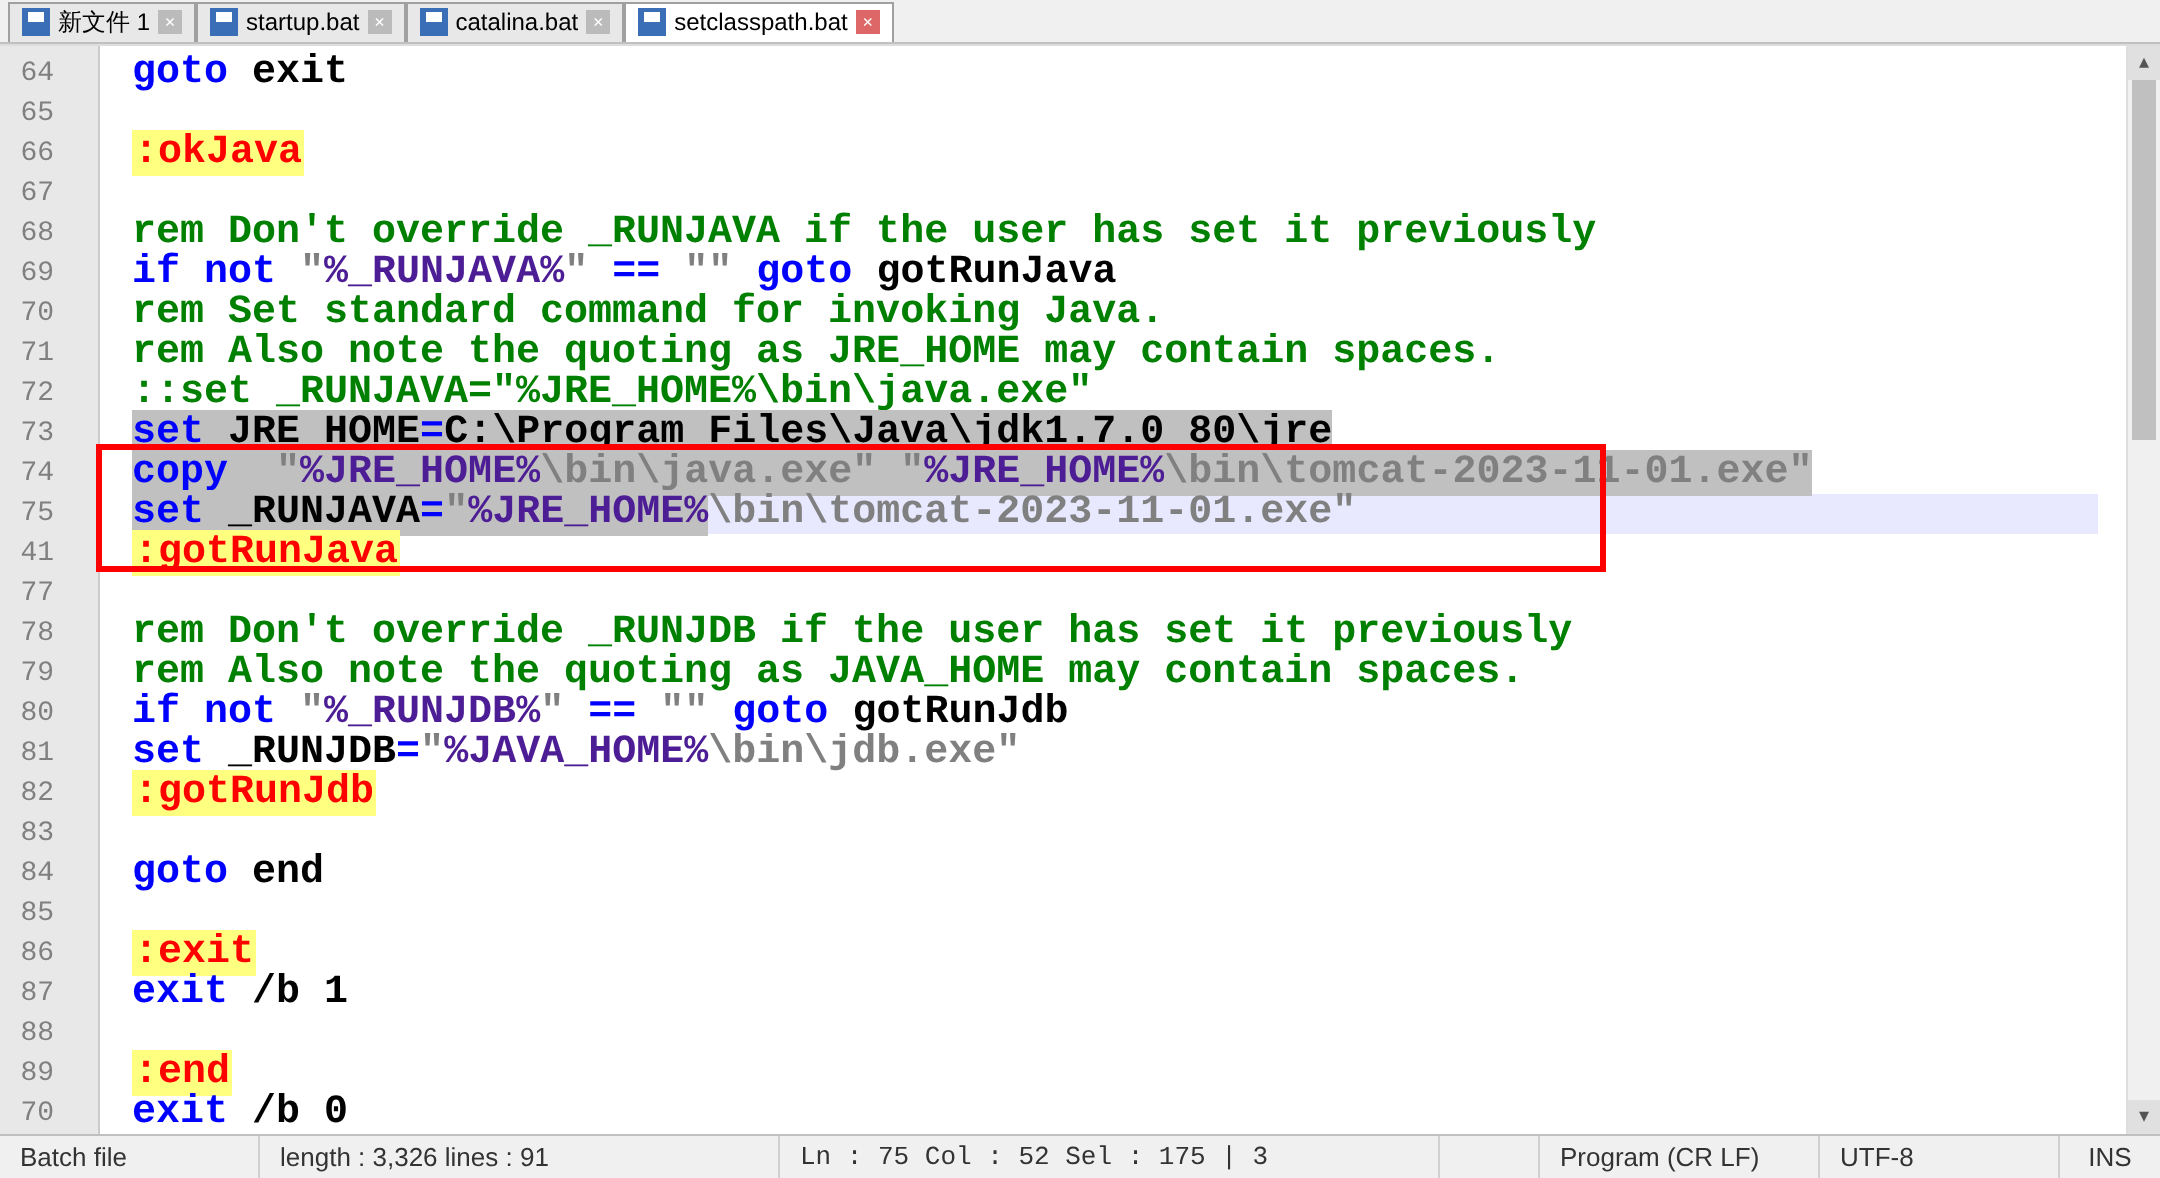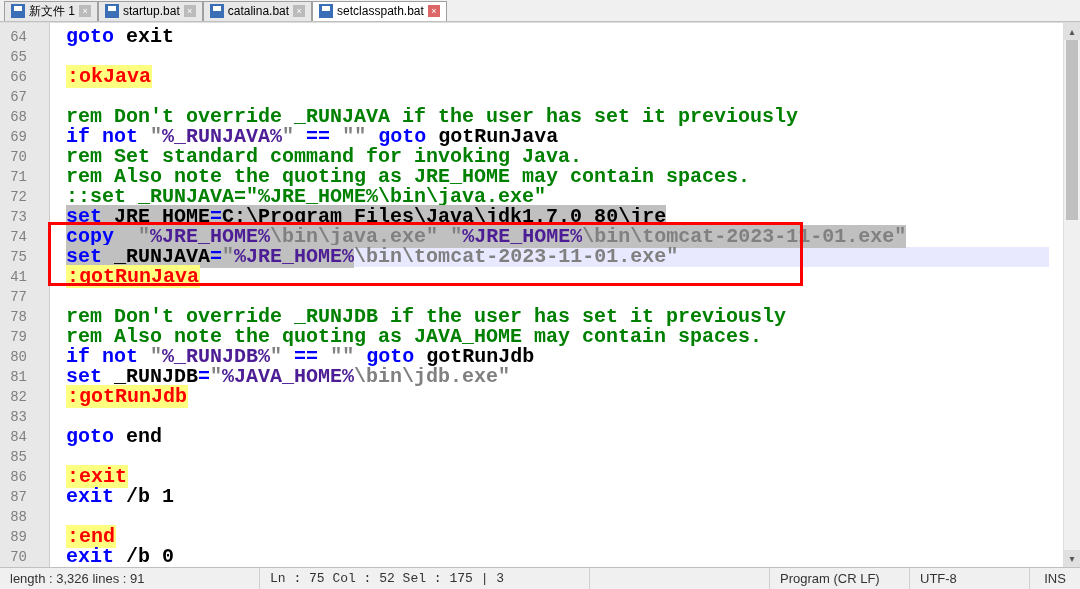--- a/index.html
+++ b/index.html
@@ -227,20 +227,21 @@
     </div>
   <div class="code" id="code"><div class="code-line"><span class="kw">goto</span><span class="op"> exit</span></div><div class="code-line"></div><div class="code-line"><span class="label">:okJava</span></div><div class="code-line"></div><div class="code-line"><span class="cmt">rem Don't override _RUNJAVA if the user has set it previously</span></div><div class="code-line"><span class="kw">if not</span><span class="op"> </span><span class="str">"</span><span class="var">%_RUNJAVA%</span><span class="str">"</span><span class="op"> </span><span class="kw">==</span><span class="op"> </span><span class="str">""</span><span class="op"> </span><span class="kw">goto</span><span class="op"> gotRunJava</span></div><div class="code-line"><span class="cmt">rem Set standard command for invoking Java.</span></div><div class="code-line"><span class="cmt">rem Also note the quoting as JRE_HOME may contain spaces.</span></div><div class="code-line"><span class="cmt">::set _RUNJAVA="%JRE_HOME%\bin\java.exe"</span></div><div class="code-line"><span class="kw sel">set</span><span class="op sel"> JRE_HOME</span><span class="kw sel">=</span><span class="op sel">C:\Program Files\Java\jdk1.7.0_80\jre</span></div><div class="code-line"><span class="kw sel">copy</span><span class="op sel">  </span><span class="str sel">"</span><span class="var sel">%JRE_HOME%</span><span class="str sel">\bin\java.exe"</span><span class="op sel"> </span><span class="str sel">"</span><span class="var sel">%JRE_HOME%</span><span class="str sel">\bin\tomcat-2023-11-01.exe"</span></div><div class="code-line"><div class="curline"></div><span class="kw sel">set</span><span class="op sel"> _RUNJAVA</span><span class="kw sel">=</span><span class="str sel">"</span><span class="var sel">%JRE_HOME%</span><span class="str">\bin\tomcat-2023-11-01.exe"</span></div><div class="code-line"><span class="label">:gotRunJava</span></div><div class="code-line"></div><div class="code-line"><span class="cmt">rem Don't override _RUNJDB if the user has set it previously</span></div><div class="code-line"><span class="cmt">rem Also note the quoting as JAVA_HOME may contain spaces.</span></div><div class="code-line"><span class="kw">if not</span><span class="op"> </span><span class="str">"</span><span class="var">%_RUNJDB%</span><span class="str">"</span><span class="op"> </span><span class="kw">==</span><span class="op"> </span><span class="str">""</span><span class="op"> </span><span class="kw">goto</span><span class="op"> gotRunJdb</span></div><div class="code-line"><span class="kw">set</span><span class="op"> _RUNJDB</span><span class="kw">=</span><span class="str">"</span><span class="var">%JAVA_HOME%</span><span class="str">\bin\jdb.exe"</span></div><div class="code-line"><span class="label">:gotRunJdb</span></div><div class="code-line"></div><div class="code-line"><span class="kw">goto</span><span class="op"> end</span></div><div class="code-line"></div><div class="code-line"><span class="label">:exit</span></div><div class="code-line"><span class="kw">exit</span><span class="op"> /b 1</span></div><div class="code-line"></div><div class="code-line"><span class="label">:end</span></div><div class="code-line"><span class="kw">exit</span><span class="op"> /b 0</span></div></div>
   <div class="vscroll">
     <div class="arrow">▴</div>
     <div class="thumb"></div>
     <div class="arrow down">▾</div>
   </div>
 </div>
 
 <div class="statusbar">
+  <div class="cell first">Batch file</div>
   <div class="cell len">length : 3,326    lines : 91</div>
   <div class="cell pos">Ln : 75    Col : 52    Sel : 175 | 3</div>
   <div class="cell filler"></div>
   <div class="cell eol">Program (CR LF)</div>
   <div class="cell enc">UTF-8</div>
   <div class="cell ins">INS</div>
 </div>
 
 <div class="redbox" style="top: 222px; left: 48px; width: 755px; height: 64px;"></div>
 

